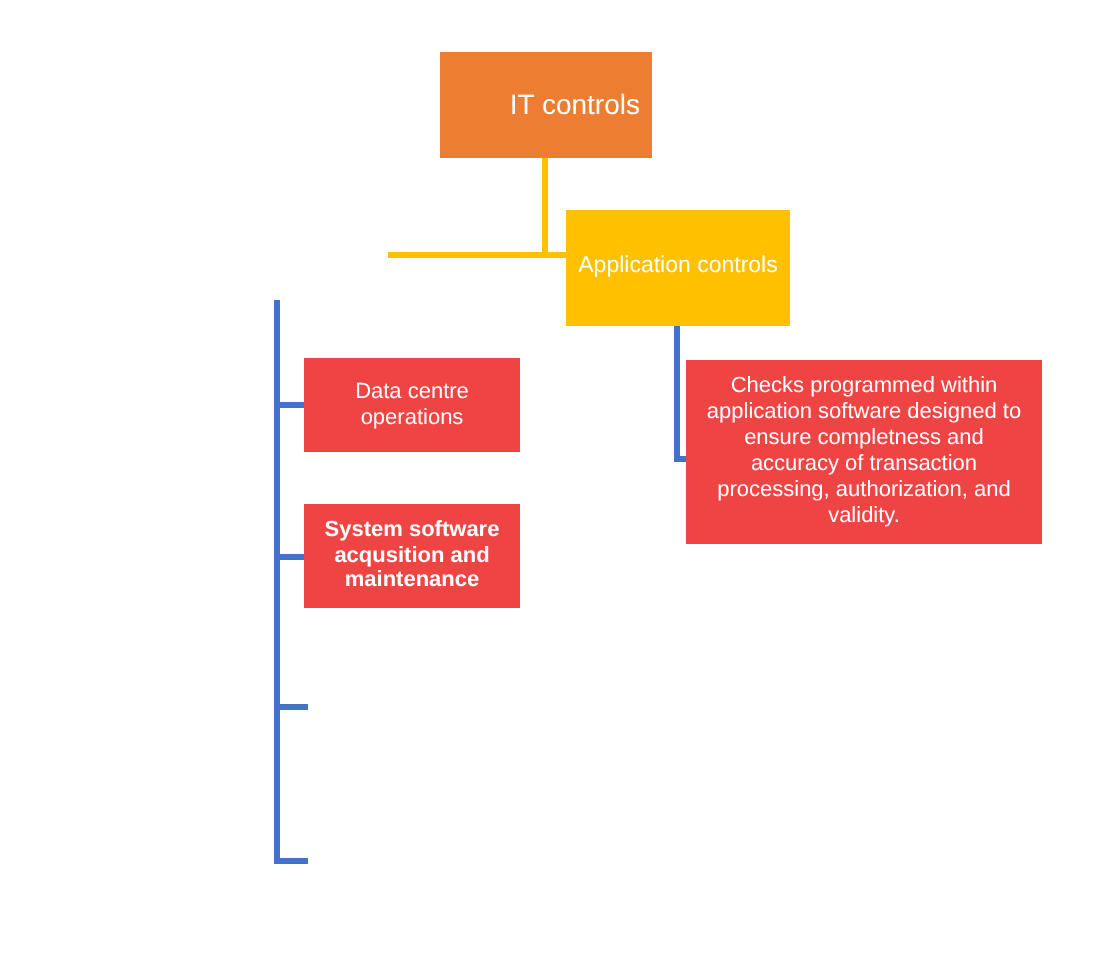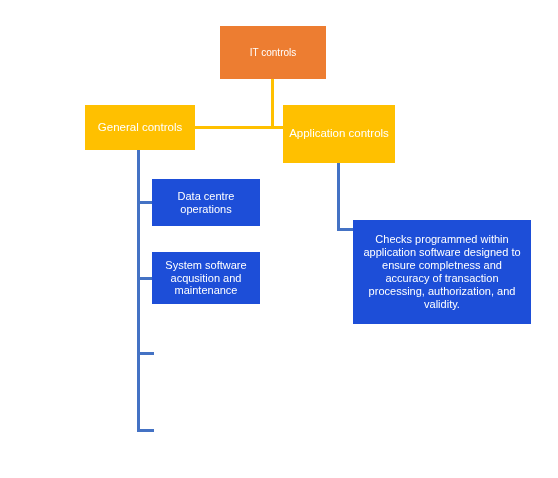--- a/index.html
+++ b/index.html
@@ -24,58 +24,59 @@
     display: flex;
     align-items: center;
     justify-content: center;
     text-align: center;
     color: #FFFFFF;
     line-height: 1.18;
     padding: 2px 6px;
   }
   .node-orange { background: #ED7D31; }
   .node-yellow { background: #FFC000; }
-  .node-blue   { background: #1d4ed8; }
+  .node-blue   { background: #ef4444; }
 
   
   #node-it-controls {
     left: 220px; top: 26px; width: 106px; height: 53px;
-    font-size: 10px;
+    font-size: 14px;
+    justify-content: flex-end;
   }
   
   #node-general-controls {
     left: 85px; top: 105px; width: 110px; height: 45px;
     font-size: 11.5px;
   }
   #node-application-controls {
     left: 283px; top: 105px; width: 112px; height: 58px;
     font-size: 11.5px;
   }
   
   #node-data-centre {
     left: 152px; top: 179px; width: 108px; height: 47px;
     font-size: 11px;
   }
   #node-system-software {
     left: 152px; top: 252px; width: 108px; height: 52px;
     font-size: 11px;
+    font-weight: bold;
   }
   #node-logical-security {
     left: 152px; top: 330px; width: 108px; height: 47px;
     font-size: 11px;
   }
   #node-app-system-dev {
     left: 152px; top: 404px; width: 108px; height: 52px;
     font-size: 11px;
   }
   
   #node-app-description {
-    left: 353px; top: 180px; width: 178px; height: 104px;
+    left: 343px; top: 180px; width: 178px; height: 92px;
     font-size: 11px;
-    margin-top: 40px;
   }
 
   
   .conn {
     position: absolute;
   }
   .conn-y { background: #FFC000; }
   .conn-b { background: #4472C4; }
 
   
@@ -120,23 +121,20 @@
   <div class="conn conn-b stub-left" id="conn-stub-3"></div>
   <div class="conn conn-b stub-left" id="conn-stub-4"></div>
 
   <div class="conn conn-b" id="conn-application-trunk"></div>
   <div class="conn conn-b" id="conn-stub-desc"></div>
 
   <div class="node node-orange" id="node-it-controls">
     <span>IT controls</span>
   </div>
 
-  <div class="node node-yellow" id="node-general-controls">
-    <span>General controls</span>
-  </div>
 
   <div class="node node-yellow" id="node-application-controls">
     <span>Application controls</span>
   </div>
 
   <div class="node node-blue" id="node-data-centre">
     <span>Data centre operations</span>
   </div>
 
   <div class="node node-blue" id="node-system-software">

